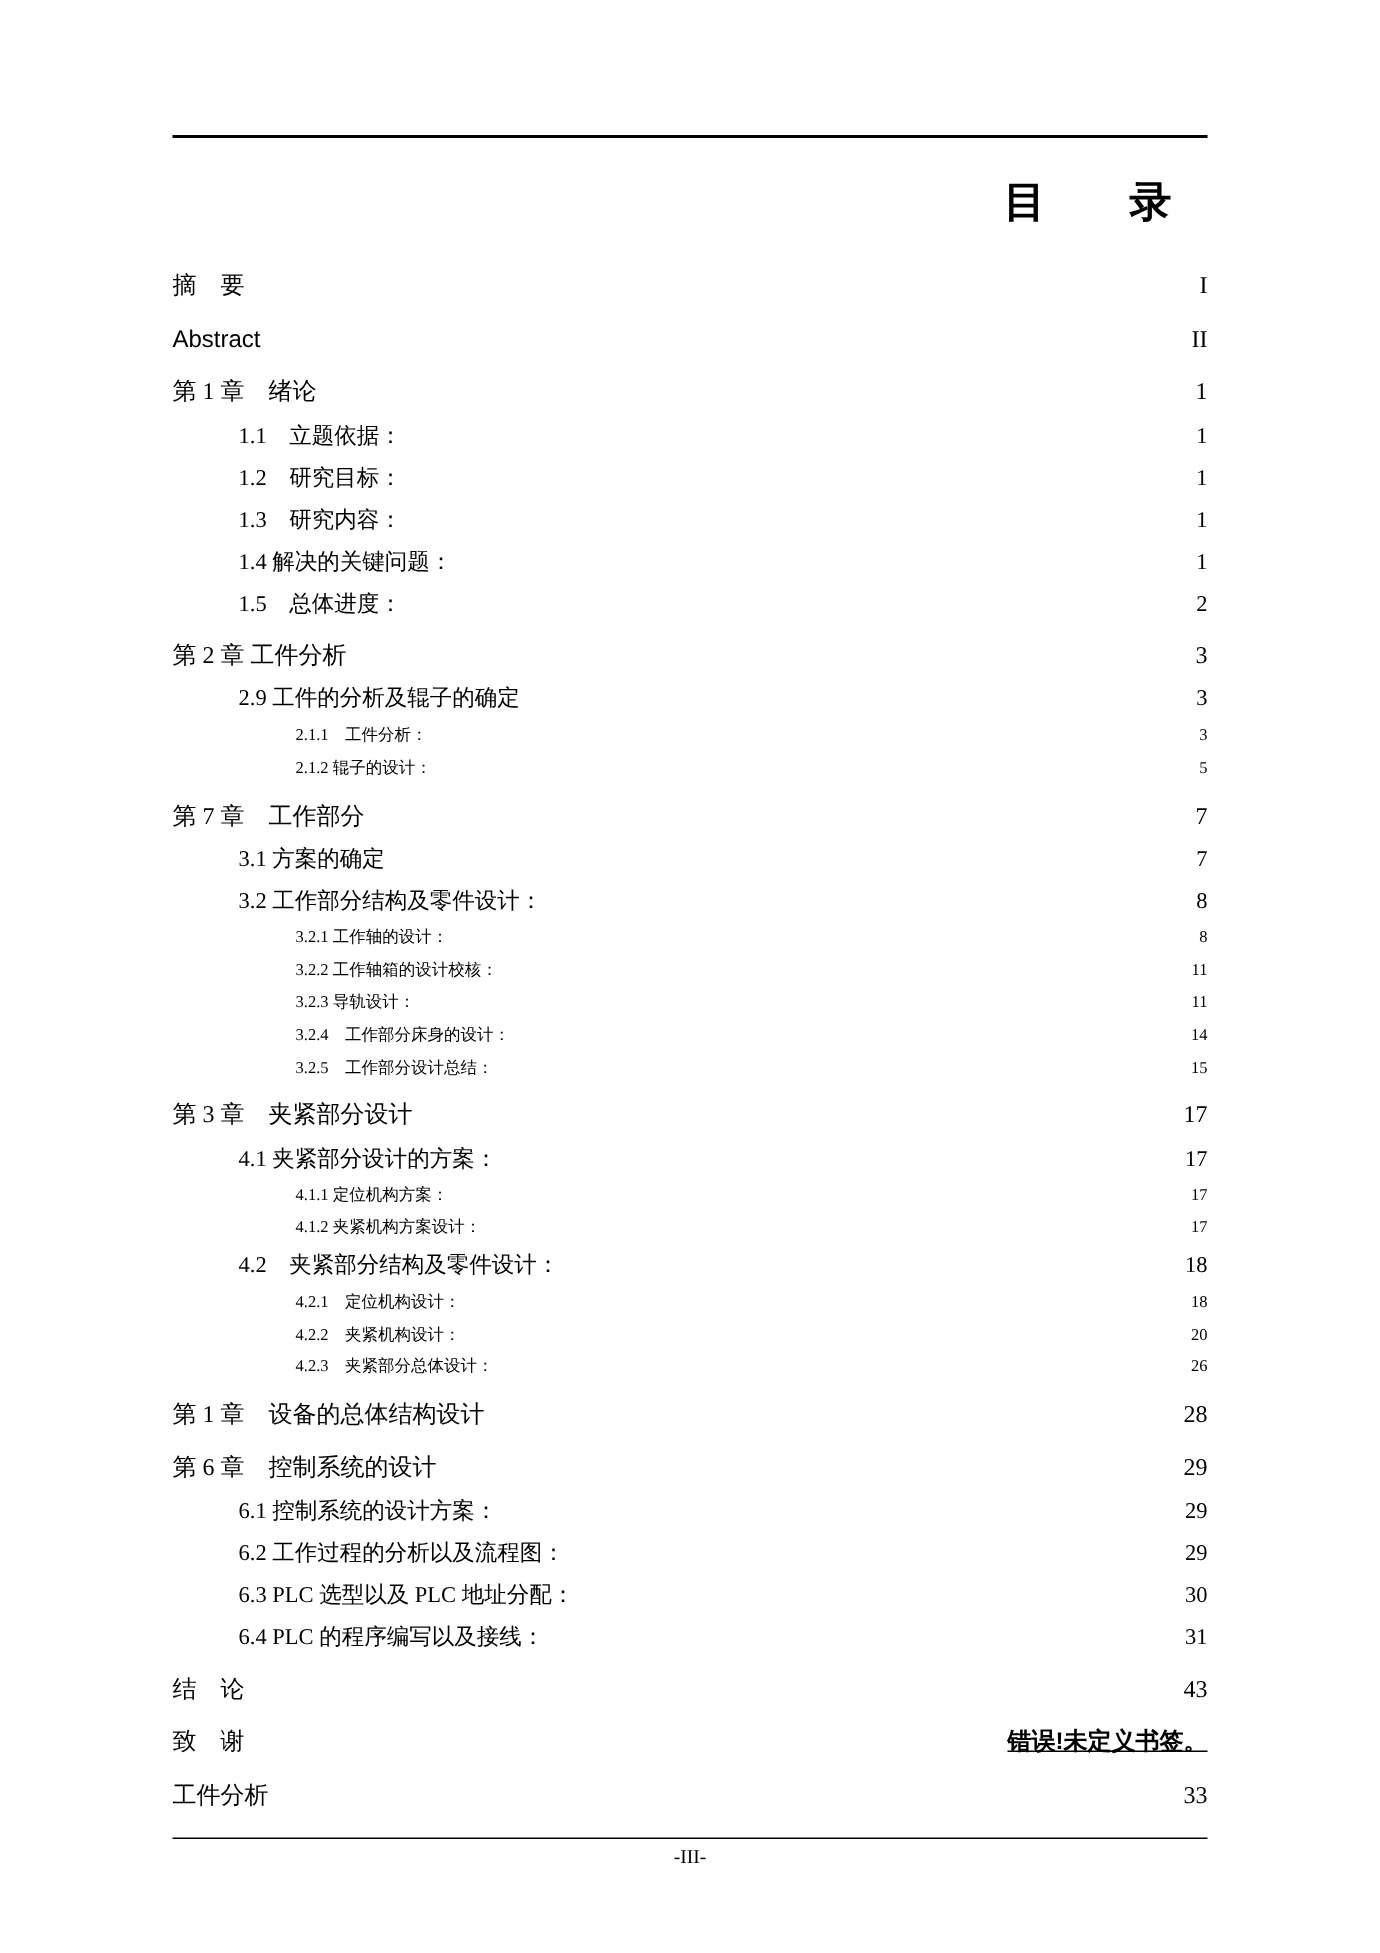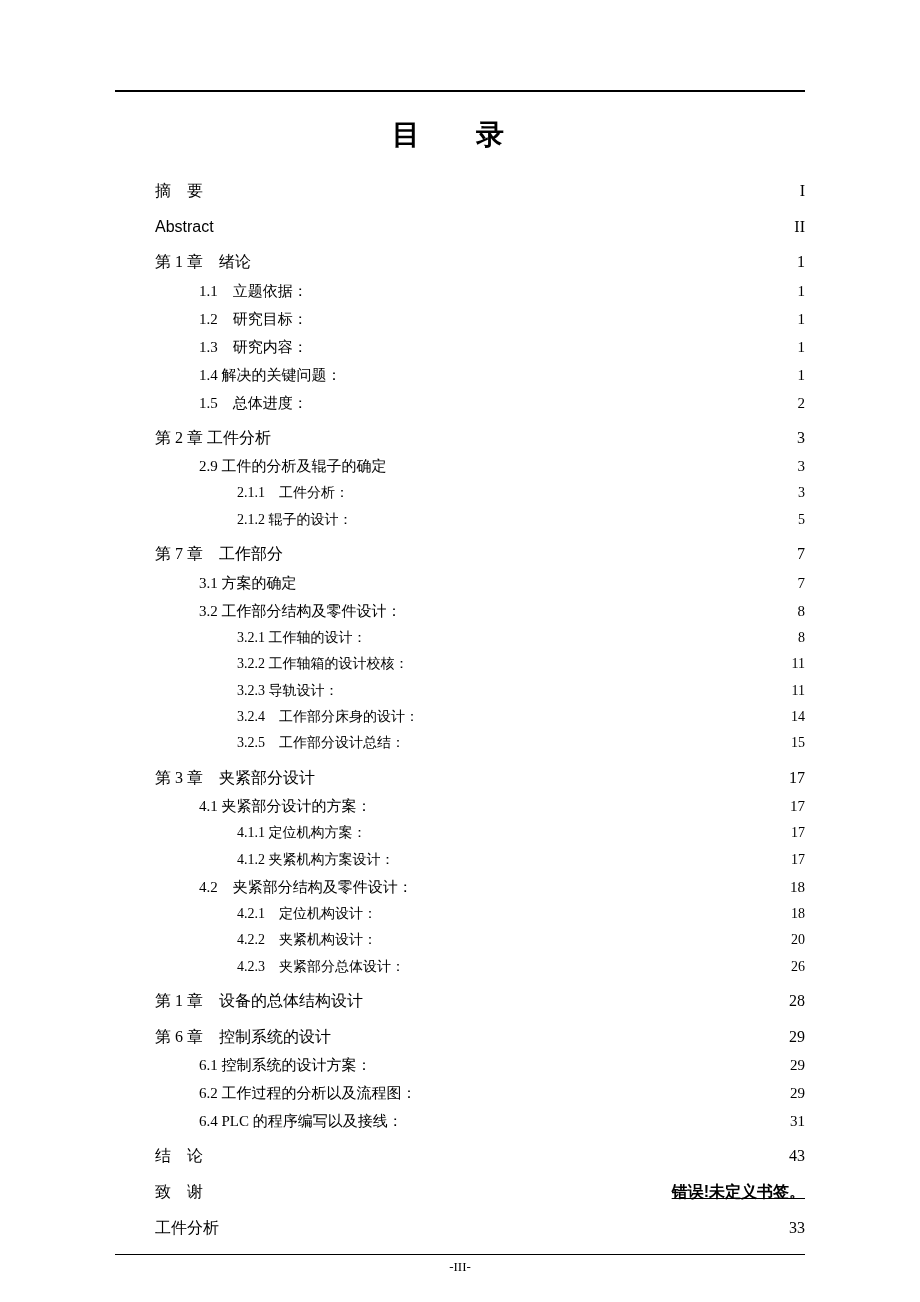--- a/index.html
+++ b/index.html
@@ -9,38 +9,38 @@
       width: 920px;
       margin: 0 auto;
       padding: 90px 115px 40px 115px;
       color: #000;
     }
     .top-rule {
       border-top: 2px solid #000;
       margin-bottom: 24px;
     }
     .title {
-      text-align: center;
+      text-align: right;
       font-size: 28px;
       font-weight: bold;
       letter-spacing: 24px;
       margin-bottom: 24px;
       font-family: "SimHei", "黑体", sans-serif;
     }
-    .toc { font-size: 15px; margin-left: 40px; }
+    .toc { font-size: 15px; }
     .toc-line {
       display: flex;
       align-items: baseline;
       white-space: nowrap;
       margin: 4px 0;
       line-height: 1.6;
     }
     .toc-line.lv0 { margin-top: 10px; margin-bottom: 3px; font-size: 16px; }
     .toc-line.lv1 { padding-left: 44px; }
-    .toc-line.lv2 { padding-left: 82px; font-size: 14px; text-align: center; }
+    .toc-line.lv2 { padding-left: 82px; font-size: 11px; text-align: center; }
     .label { flex: 0 0 auto; }
     .leader {
       flex: 1 1 auto;
       overflow: hidden;
       position: relative;
       margin: 0 2px;
     }
     .leader::after {
       content: "........................................................................................................................................................................................................";
       letter-spacing: 2px;
@@ -226,20 +226,25 @@
       <span class="label serif-cn">6.1 控制系统的设计方案：</span>
       <span class="leader"></span>
       <span class="page">29</span>
     </div>
     <div class="toc-line lv1">
       <span class="label serif-cn">6.2 工作过程的分析以及流程图：</span>
       <span class="leader"></span>
       <span class="page">29</span>
     </div>
     <div class="toc-line lv1">
+      <span class="label serif-cn">6.3 PLC 选型以及 PLC 地址分配：</span>
+      <span class="leader"></span>
+      <span class="page">30</span>
+    </div>
+    <div class="toc-line lv1">
       <span class="label serif-cn">6.4 PLC 的程序编写以及接线：</span>
       <span class="leader"></span>
       <span class="page">31</span>
     </div>
     <div class="toc-line lv0">
       <span class="label serif-cn">结　论</span>
       <span class="leader"></span>
       <span class="page">43</span>
     </div>
     <div class="toc-line lv0">

